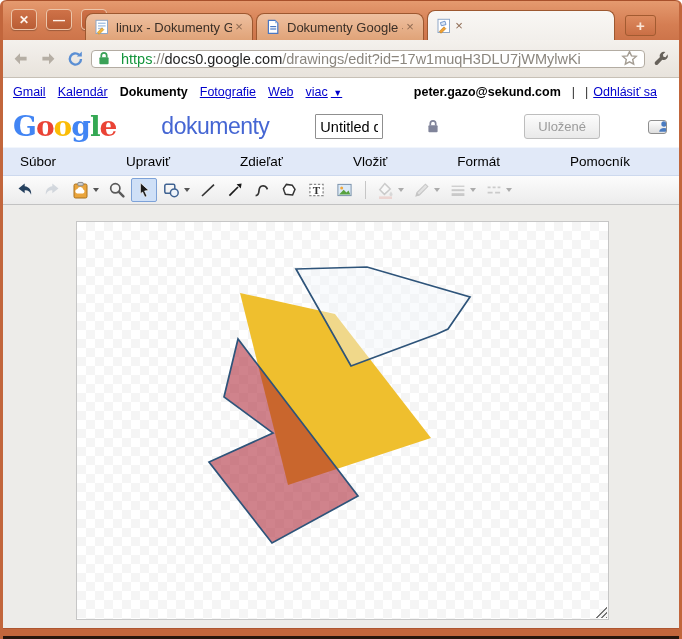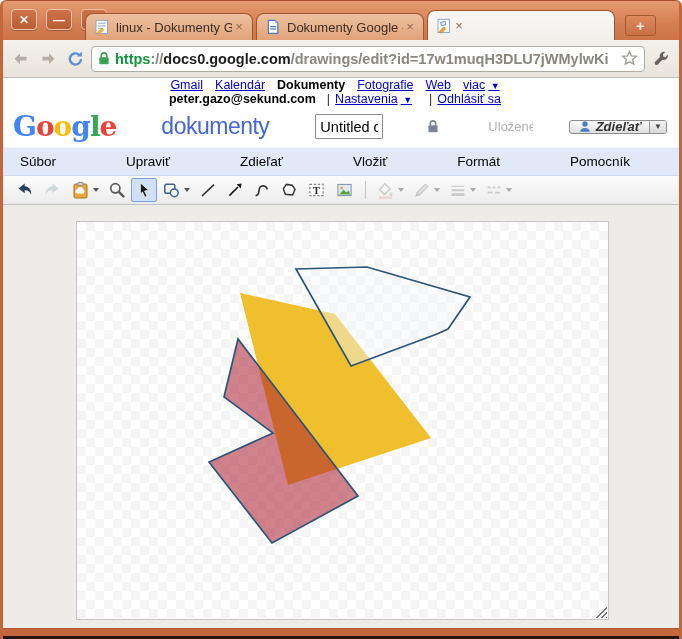--- a/index.html
+++ b/index.html
@@ -30,31 +30,31 @@
     font-size:13px; border-radius:7px; }
   .tab .favicon { width:16px; height:16px; flex:none; }
   .newtab-btn { width:31px; height:21px; margin:0 0 4px 7px; border-radius:3px;
     border:1px solid #a25b31; background:linear-gradient(#dd8a5e,#ca6f45);
     color:#f9e5d6; font-size:15px; font-weight:bold; display:flex; align-items:center; justify-content:center; }
 
   
   .navbar { height:38px; display:flex; align-items:center; padding:0 7px;
     background:linear-gradient(#f4f1ed,#e8e3dc); border-bottom:1px solid #c7c0b6; gap:5px; }
   .nav-icon { width:22px; height:22px; display:flex; align-items:center; justify-content:center; }
-  .omnibox { flex:1; height:26px; background:#fff; border:1px solid #b3aca2; border-radius:4px;
-    display:flex; align-items:center; padding:0 6px; gap:5px; overflow:hidden;font-weight:bold; }
+  .omnibox { flex:1; height:18px; background:#fff; border:1px solid #b3aca2; border-radius:4px;
+    display:flex; align-items:center; padding:0 6px; gap:11px; overflow:hidden; }
   .url-text { flex:1; font-size:14.5px; white-space:nowrap; overflow:hidden; }
   .url-scheme { color:#14953c; }
   .url-sep { color:#8b867e; }
   .url-host { color:#1f1f1f; }
   .url-path { color:#8b867e; }
 
   
   .linksbar { height:28px; background:#fff; display:flex; align-items:center;
-    justify-content:space-between; padding:0 10px; font-size:12.5px;flex-direction:column; }
+    justify-content:space-between; padding:0 10px; font-size:12.5px; }
   .linksbar .group { display:flex; align-items:center; gap:0; }
   .g-link { color:#0000cc; text-decoration:underline; margin-right:12px; cursor:pointer; }
   .g-current { color:#000; font-weight:bold; margin-right:12px; }
   .g-email { color:#000; font-weight:bold; margin-right:6px; }
   .g-pipe { color:#333; margin:0 5px; }
   .g-caret { font-size:9px; margin-left:3px; }
 
   
   .docsheader { height:41px; background:#fff; display:flex; align-items:center; padding:0 12px 0 10px;gap:36px; }
   .glogo { font-family:"DejaVu Serif","Liberation Serif",serif; font-size:28px; font-weight:bold;
@@ -203,37 +203,37 @@
         <span class="g-link">Gmail</span>
         <span class="g-link">Kalendár</span>
         <span class="g-current">Dokumenty</span>
         <span class="g-link">Fotografie</span>
         <span class="g-link">Web</span>
         <span class="g-link">viac<span class="g-caret"> ▼</span></span>
       </div>
     <div class="group" id="links-right">
         <span class="g-email">peter.gazo@sekund.com</span>
         <span class="g-pipe">|</span>
-        <span class="g-link">Nastavenia<span class="g-caret"> ▼</span></span>
         <span class="g-pipe">|</span>
         <span class="g-link">Odhlásiť sa</span>
       </div>
   </div>
 
   <div class="docsheader">
     <span class="glogo" id="glogo"><span style="color: rgb(66, 133, 244);">G</span><span style="color: rgb(234, 67, 53);">o</span><span style="color: rgb(251, 188, 5);">o</span><span style="color: rgb(66, 133, 244);">g</span><span style="color: rgb(52, 168, 83);">l</span><span style="color: rgb(234, 67, 53);">e</span></span>
     <span class="gproduct" id="gproduct" style="color: rgb(69, 102, 211);">dokumenty</span>
     <input class="title-input" value="Untitled d" style="">
     <span class="hdr-lock">
       <svg width="12" height="15" viewBox="0 0 12 15">
           <path d="M3.3 6.5 V4.6 a2.7 2.7 0 0 1 5.4 0 V6.5" fill="none" stroke="#80849a" stroke-width="1.7"></path>
           <rect x="1.4" y="6.3" width="9.2" height="7" rx="1" fill="#80849a"></rect>
         </svg>
     </span>
     <span class="save-status">Uložené pred niekoľkými sekund</span>
+    <button class="btn-saved">Uložené</button>
     <div class="btn-share">
       <span class="main">
         <span style="display:flex">
           <svg width="14" height="15" viewBox="0 0 14 15">
               <circle cx="7" cy="5" r="2.7" fill="#4a7bc0"></circle>
               <path d="M2.2 12.8 a4.8 3.9 0 0 1 9.6 0 z" fill="#4a7bc0"></path>
             </svg>
         </span>
         <span>Zdieľať</span>
       </span>

